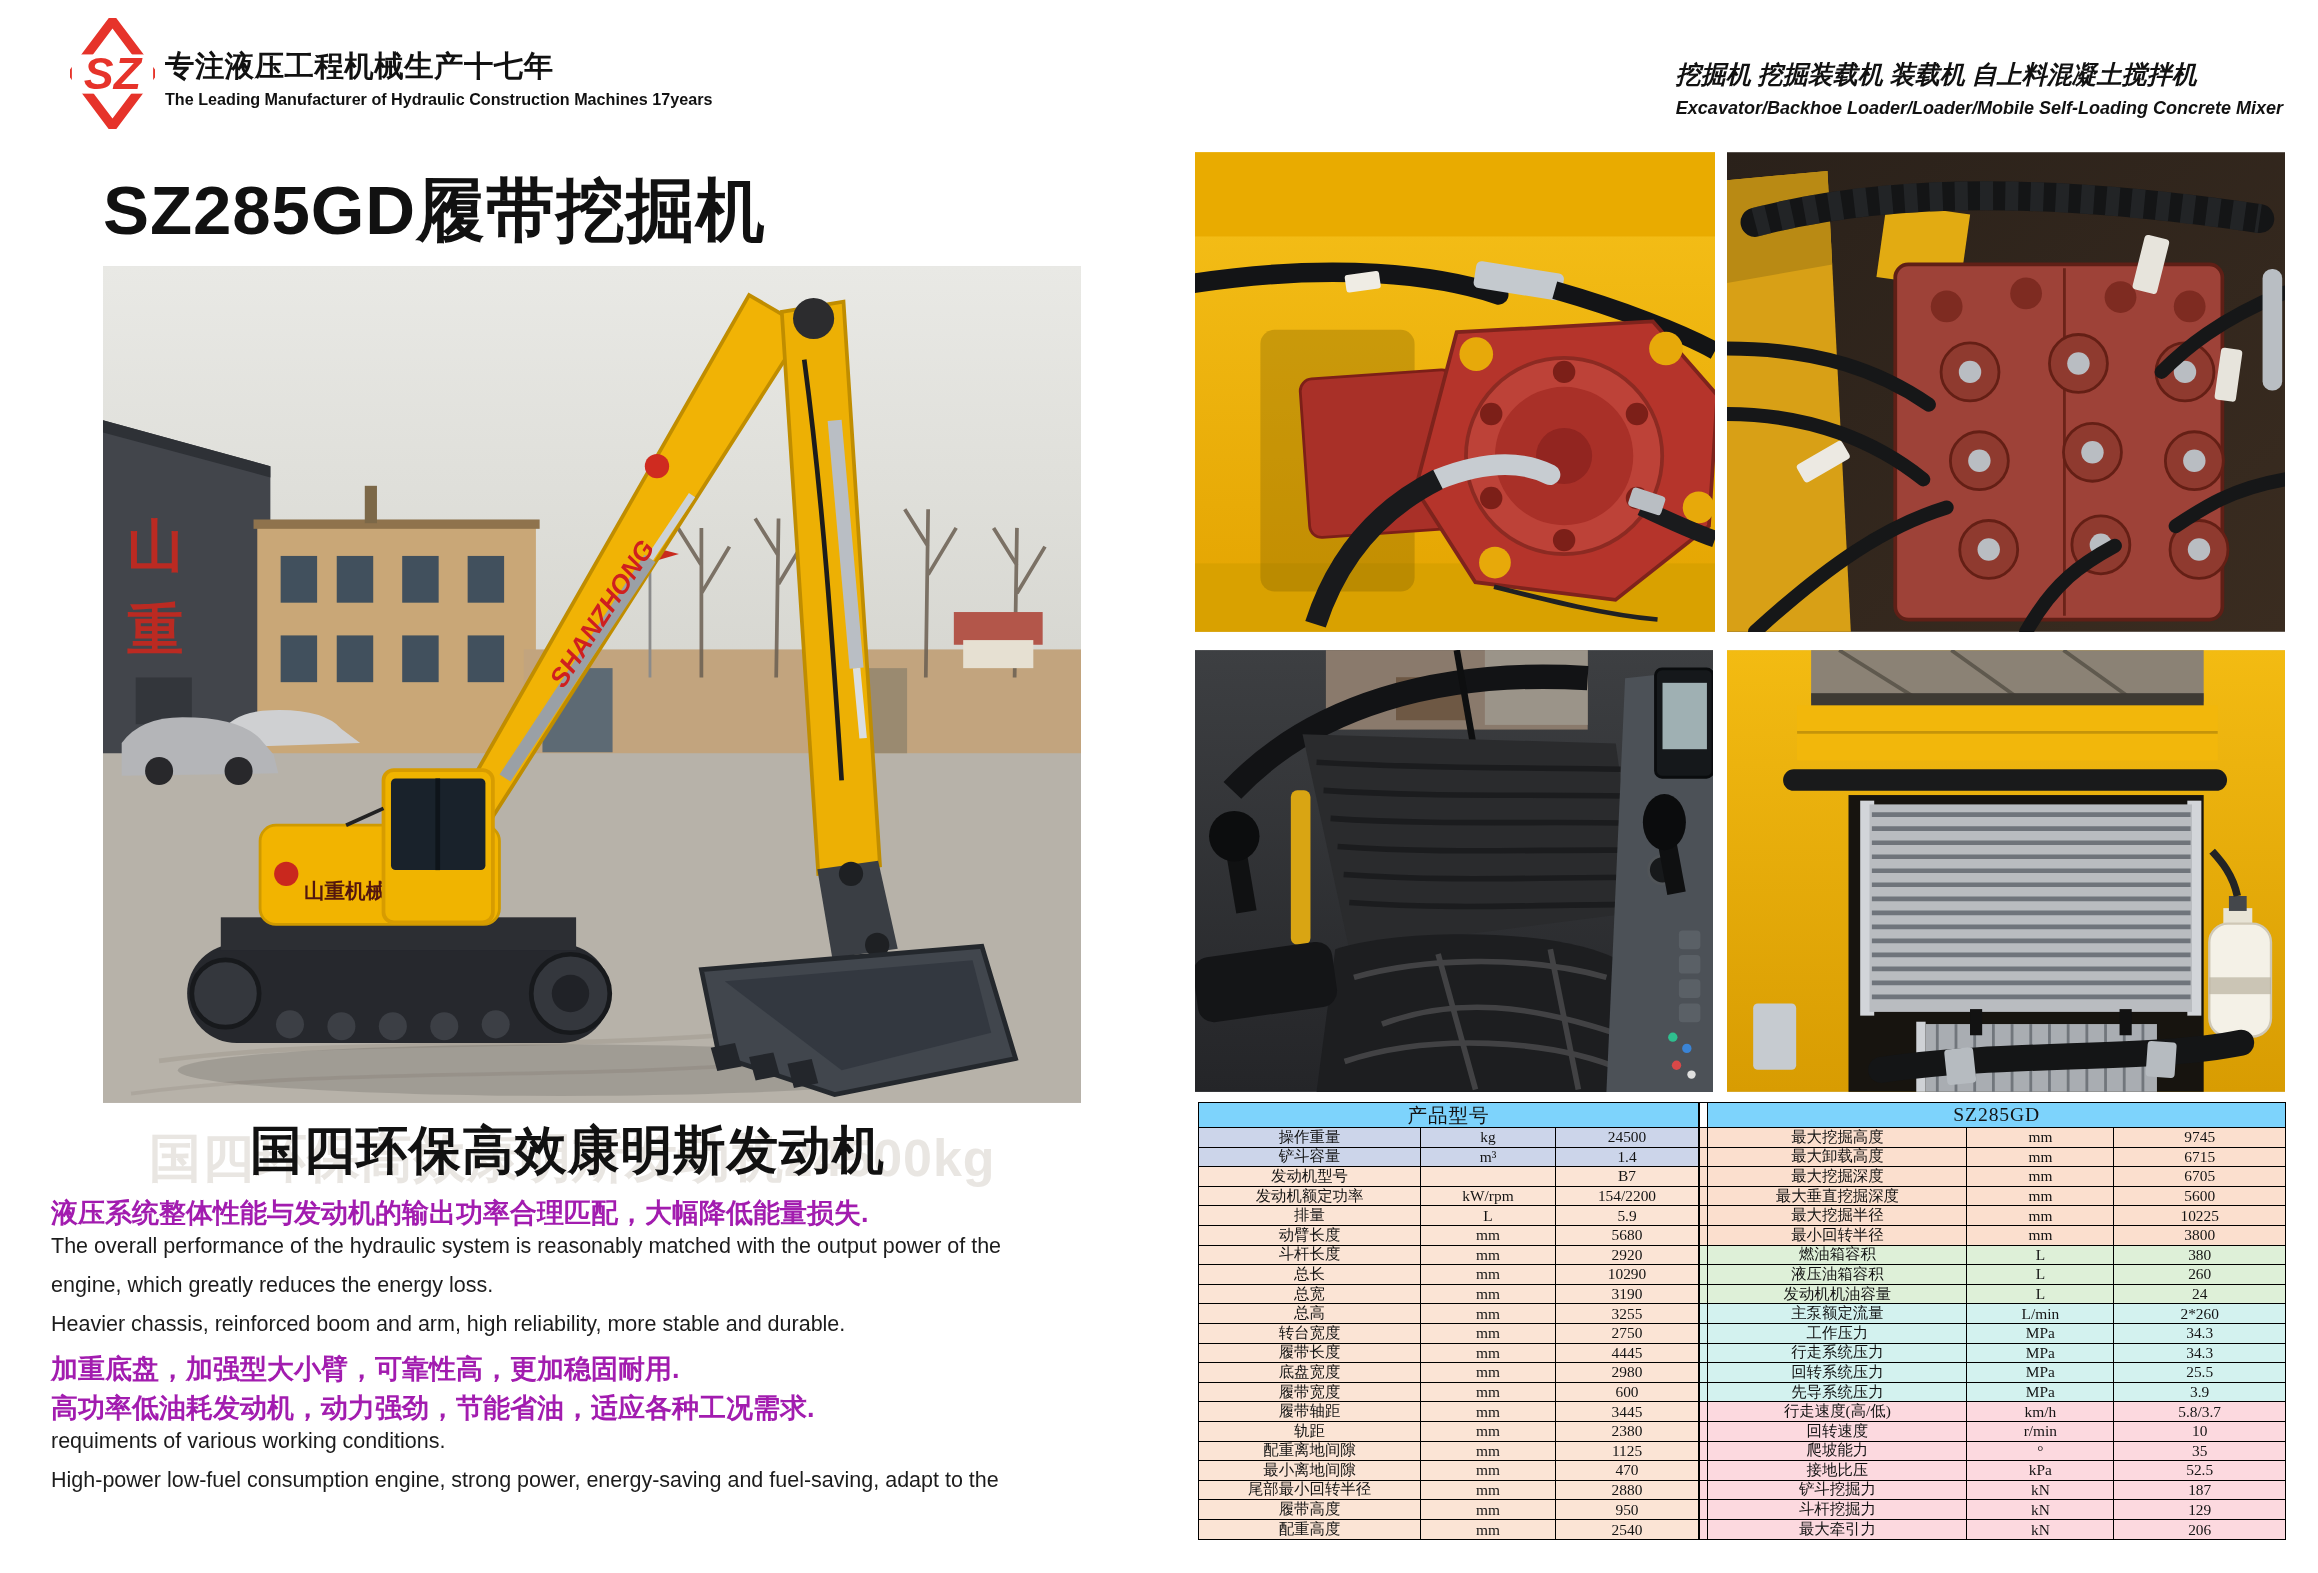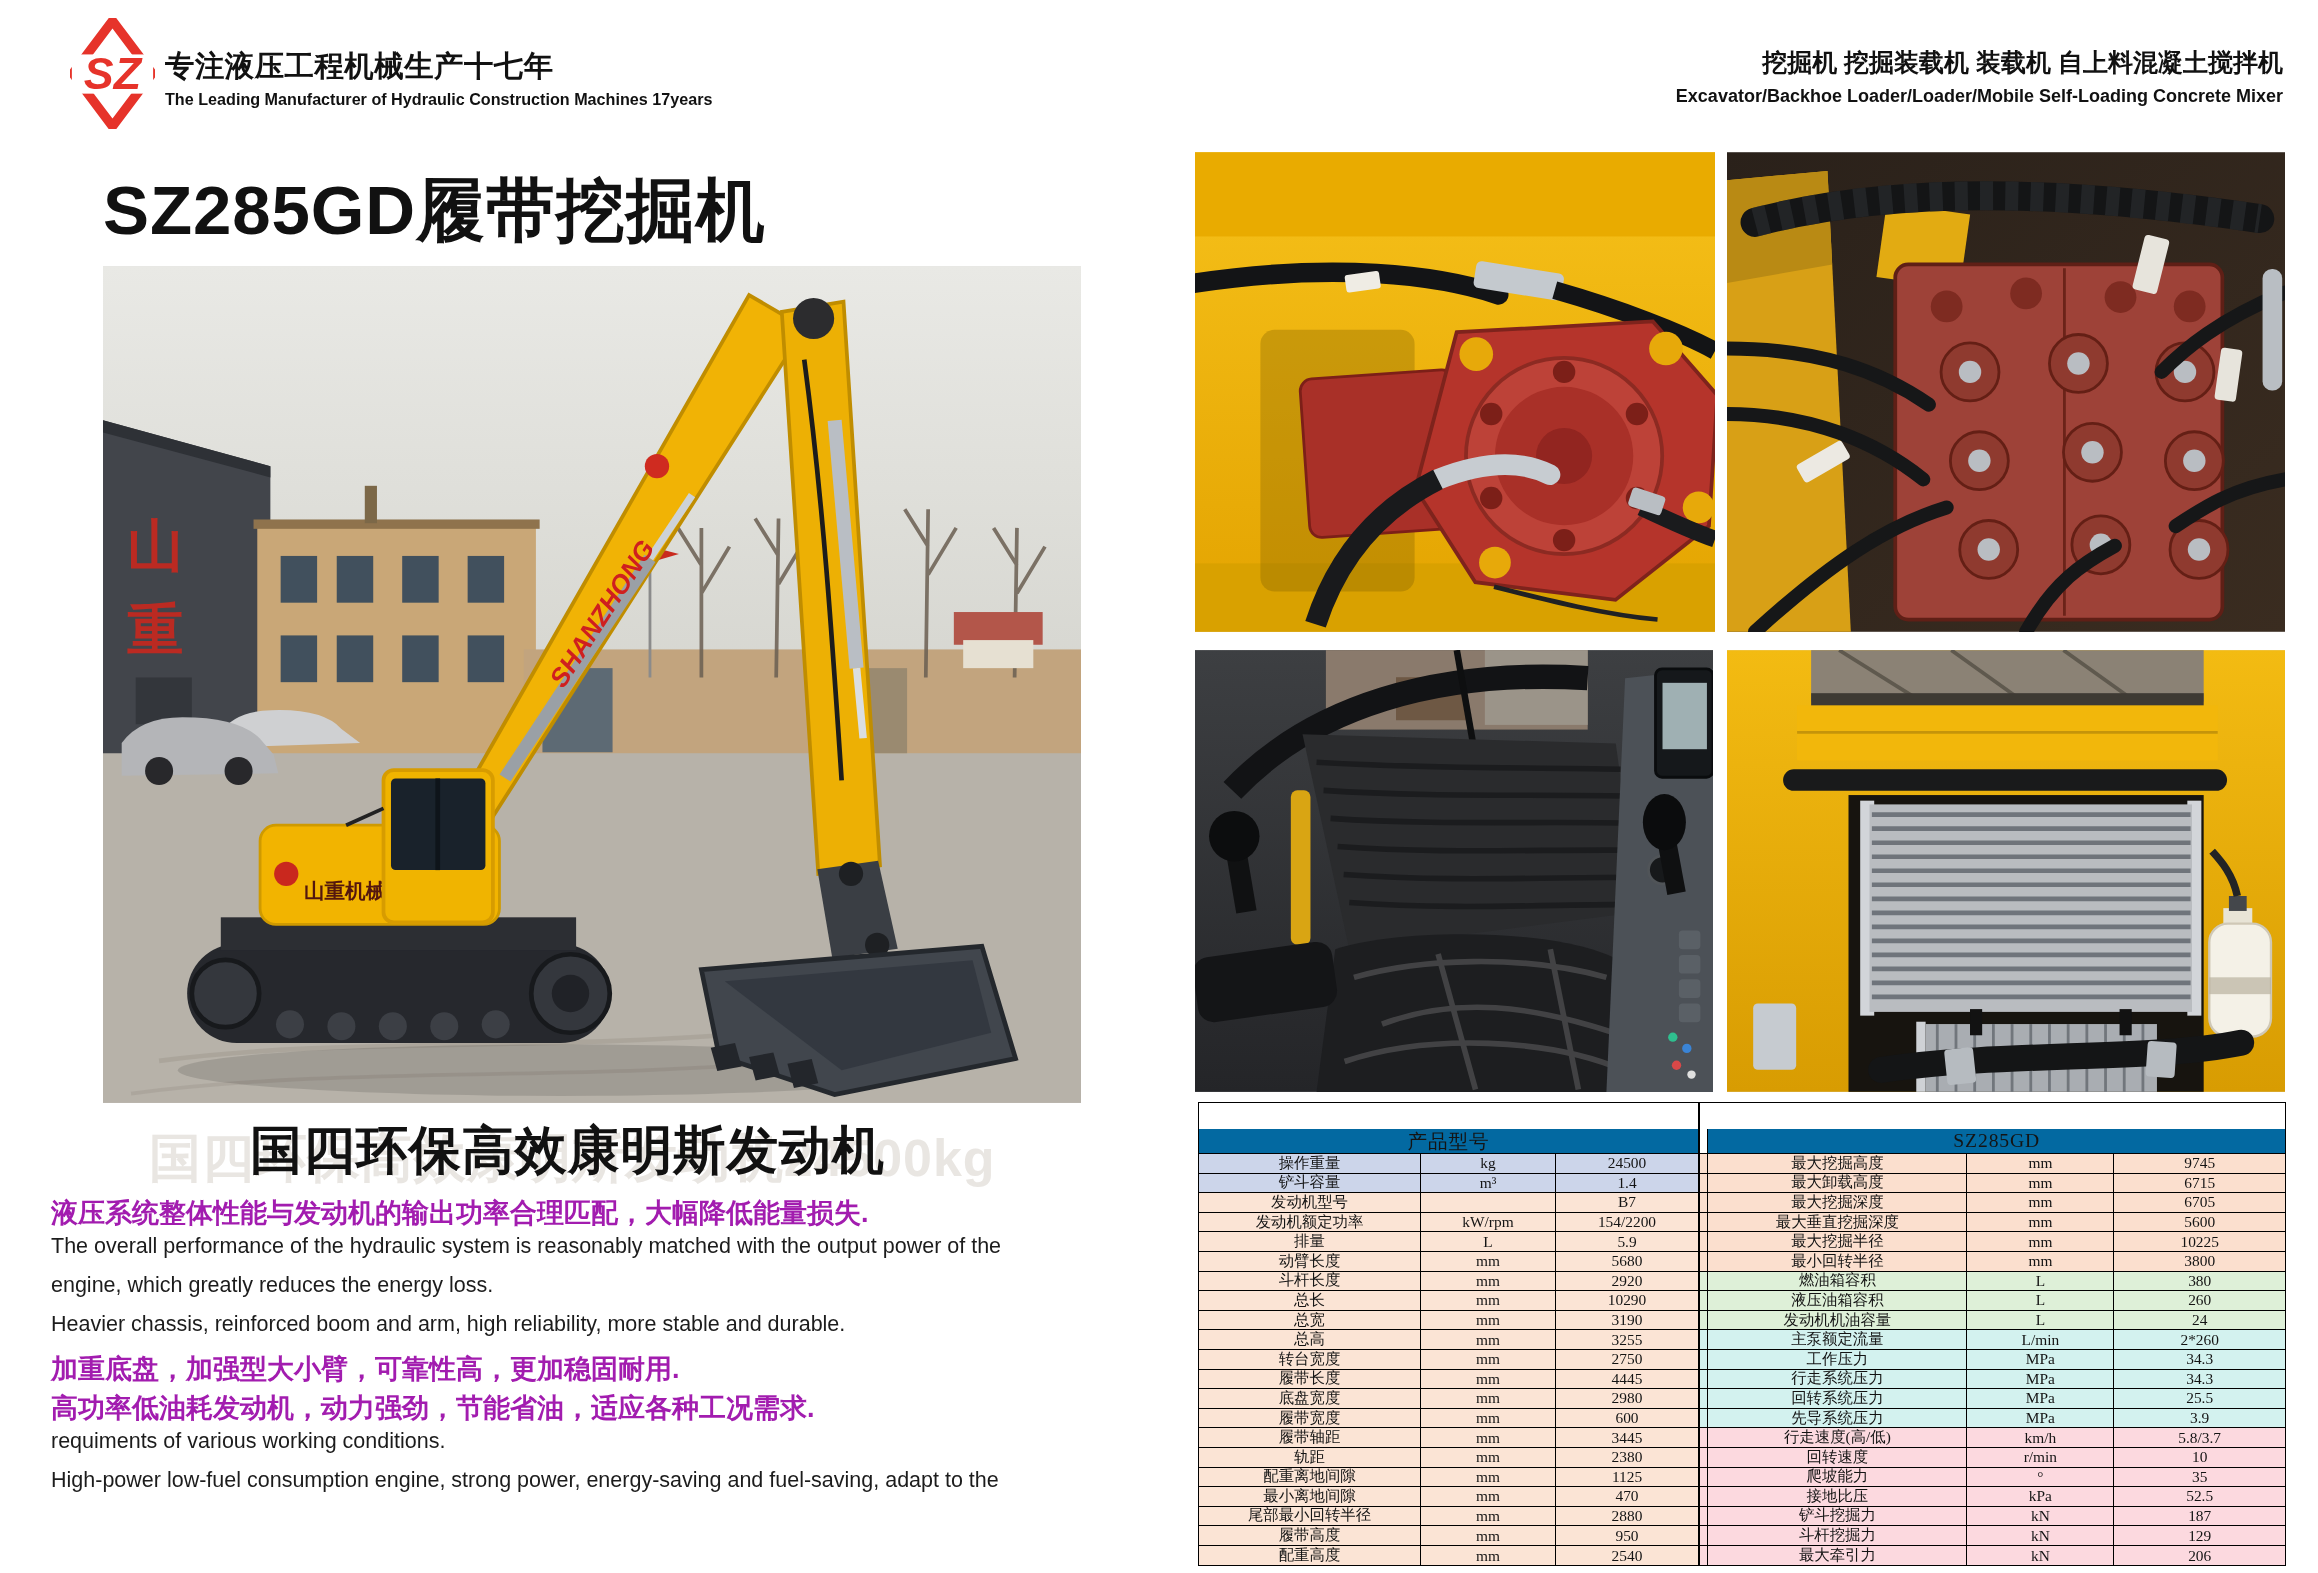--- a/index.html
+++ b/index.html
@@ -5,21 +5,21 @@
   html,body{margin:0;padding:0;background:#888;}
   *{box-sizing:border-box;}
   #canvas{position:relative;width:2319px;height:1573px;background:#ffffff;overflow:hidden;
           font-family:"Liberation Sans",sans-serif;color:#111;}
 
   
   .logo{position:absolute;left:70px;top:18px;width:85px;height:111px;}
   .tagline-cn{position:absolute;left:165px;top:47px;font-size:29.4px;font-weight:700;letter-spacing:0.5px;white-space:nowrap;}
   .tagline-en{position:absolute;left:165px;top:90px;font-size:17px;font-weight:700;white-space:nowrap;
               transform:scaleX(.95);transform-origin:left top;}
-  .products{position:absolute;right:36px;top:46px;text-align:right;}
+  .products{position:absolute;right:36px;top:58px;font-style:italic;}
   .products-cn{font-size:25px;font-weight:700;white-space:nowrap;}
   .products-en{font-size:18px;font-weight:700;margin-top:6.5px;white-space:nowrap;}
 
   .page-title{position:absolute;left:103px;top:165px;font-size:69px;font-weight:800;letter-spacing:0.9px;white-space:nowrap;}
 
   
   .photo{position:absolute;overflow:hidden;background:#ddd;}
   .photo svg{display:block;width:100%;height:100%;}
   #mainPhoto{left:103px;top:266px;width:978px;height:837px;}
   #photoPump{left:1195px;top:152px;width:520px;height:480px;}
@@ -35,21 +35,21 @@
   
   .paragraphs{position:absolute;left:51px;top:1195px;width:1103px;}
   .pline{height:39px;white-space:nowrap;overflow:visible;}
   .pline.cn{font-size:27px;font-weight:700;color:#a21caf;}
   .pline.en{font-size:21.5px;font-weight:400;color:#1c1c1c;}
 
   
   .spec{position:absolute;left:1198px;top:1102px;display:flex;font-family:"Liberation Serif",serif;color:#141414;}
   .spec-left{width:501px;border:1.9px solid #000;background:#fff;}
   .spec-right{width:587px;border:1.9px solid #000;border-left:1.4px solid #000;background:#fff;}
-  .hdr-row{display:flex;height:25px;border-bottom:1.9px solid #000;background:#0369a1;margin-top:26px;}
+  .hdr-row{display:flex;height:25px;border-bottom:1.9px solid #000;background:#7dd3fc;}
   .hdr{flex:1;display:flex;align-items:center;justify-content:center;font-size:19.6px;letter-spacing:0.9px;}
   .spacer-h{width:8.4px;border-right:0.9px solid #000;background:#fff;}
   .srow{display:flex;height:19.6px;border-bottom:0.9px solid #000;}
   .srow:last-child{border-bottom:none;}
   .cell{display:flex;align-items:center;justify-content:center;font-size:15.4px;white-space:nowrap;overflow:hidden;}
   .spec-left .lab{width:221px;}
   .spec-left .unit{width:135px;border-left:0.9px solid #000;}
   .spec-left .val{flex:1;border-left:0.9px solid #000;}
   .spacer{width:8.4px;border-right:0.9px solid #000;}
   .spec-right .lab{width:258px;}

